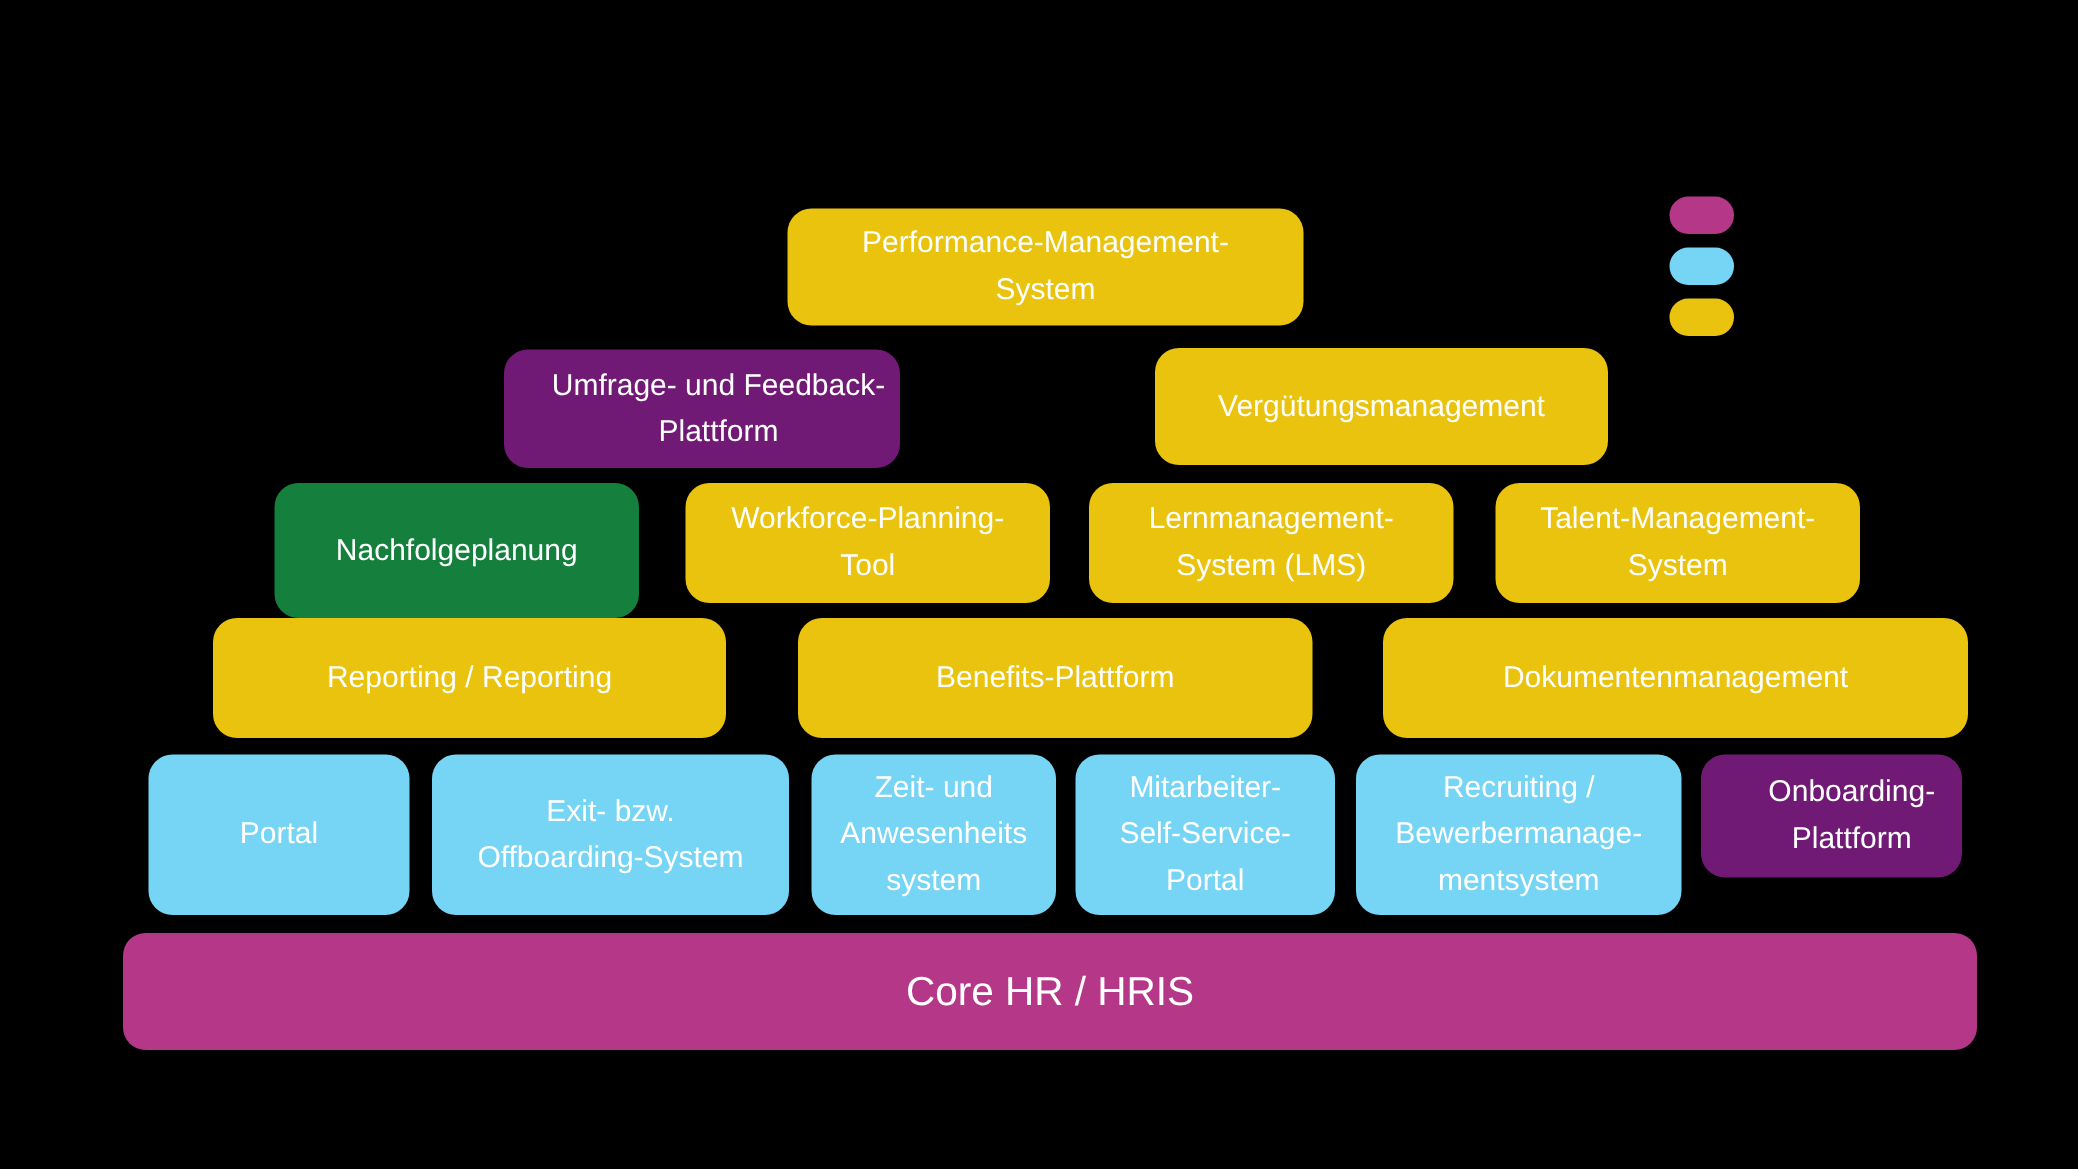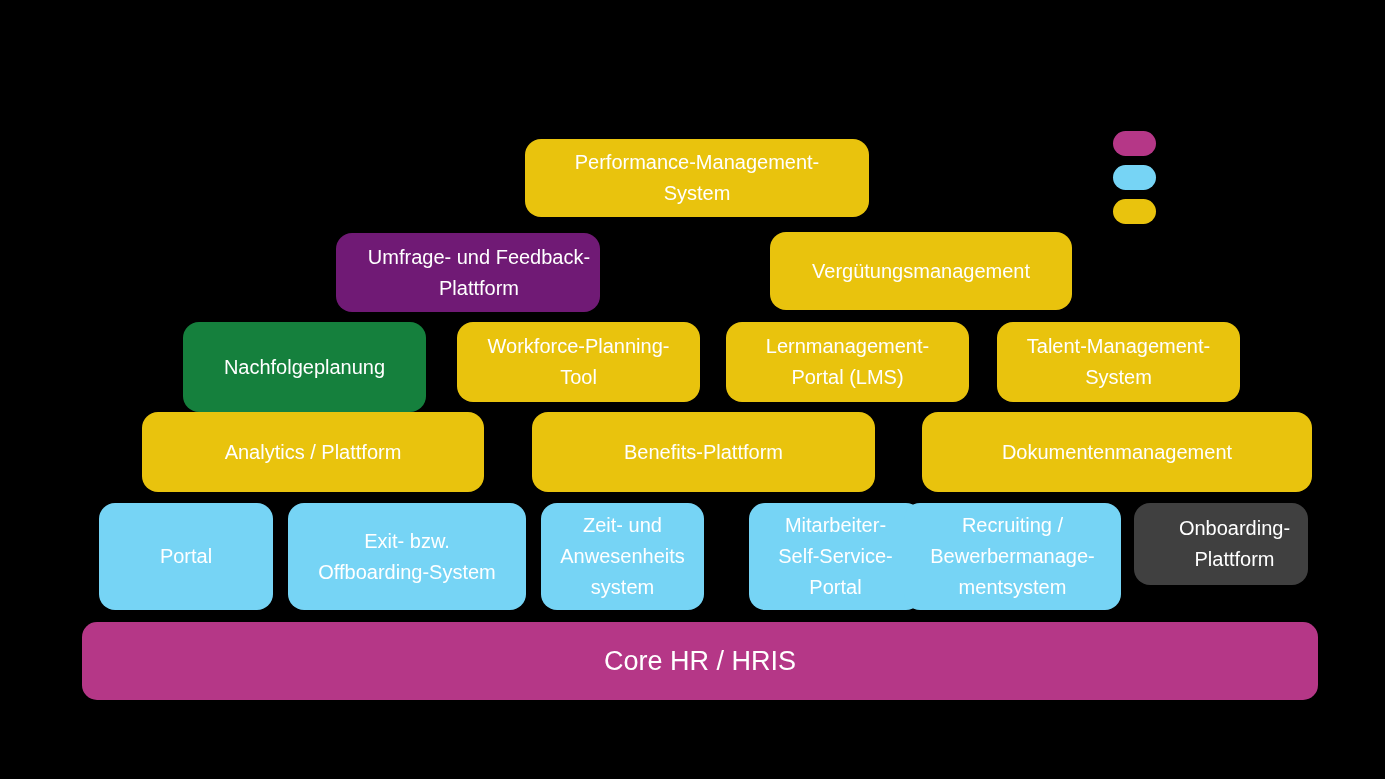--- a/index.html
+++ b/index.html
@@ -56,38 +56,38 @@
 System</div>
 
   <div class="box" style="left: 336px; top: 233px; width: 264px; height: 79px; background-color: #701a75; padding-left: 28px;">Umfrage- und Feedback-
 Plattform</div>
   <div class="box" style="left: 770px; top: 232px; width: 302px; height: 78px; background-color: rgb(233, 195, 13);">Vergütungsmanagement</div>
 
   <div class="box" style="left: 183px; top: 322px; width: 243px; height: 90px; background-color: #15803d;">Nachfolgeplanung</div>
   <div class="box" style="left: 457px; top: 322px; width: 243px; height: 80px; background-color: rgb(233, 195, 13);">Workforce-Planning-
 Tool</div>
   <div class="box" style="left: 726px; top: 322px; width: 243px; height: 80px; background-color: rgb(233, 195, 13);">Lernmanagement-
-Portal (LMS)</div>
+System (LMS)</div>
   <div class="box" style="left: 997px; top: 322px; width: 243px; height: 80px; background-color: rgb(233, 195, 13);">Talent-Management-
 System</div>
 
-  <div class="box" style="left: 142px; top: 412px; width: 342px; height: 80px; background-color: rgb(233, 195, 13);">Analytics / Plattform</div>
+  <div class="box" style="left: 142px; top: 412px; width: 342px; height: 80px; background-color: rgb(233, 195, 13);">Reporting / Reporting</div>
   <div class="box" style="left: 532px; top: 412px; width: 343px; height: 80px; background-color: rgb(233, 195, 13);">Benefits-Plattform</div>
   <div class="box" style="left: 922px; top: 412px; width: 390px; height: 80px; background-color: rgb(233, 195, 13);">Dokumentenmanagement</div>
 
   <div class="box" style="left: 99px; top: 503px; width: 174px; height: 107px; background-color: rgb(118, 212, 245);">Portal</div>
   <div class="box" style="left: 288px; top: 503px; width: 238px; height: 107px; background-color: rgb(118, 212, 245);">Exit- bzw.
 Offboarding-System</div>
   <div class="box" style="left: 541px; top: 503px; width: 163px; height: 107px; background-color: rgb(118, 212, 245);">Zeit- und
 Anwesenheits
 system</div>
-  <div class="box" style="left: 717px; top: 503px; width: 173px; height: 107px; background-color: rgb(118, 212, 245); margin-left: 32px;">Mitarbeiter-
+  <div class="box" style="left: 717px; top: 503px; width: 173px; height: 107px; background-color: rgb(118, 212, 245);">Mitarbeiter-
 Self-Service-
 Portal</div>
   <div class="box" style="left: 904px; top: 503px; width: 217px; height: 107px; background-color: rgb(118, 212, 245);">Recruiting /
 Bewerbermanage-
 mentsystem</div>
-  <div class="box" style="left: 1134px; top: 503px; width: 174px; height: 82px; background-color: #404040; padding-left: 33px;">Onboarding-
+  <div class="box" style="left: 1134px; top: 503px; width: 174px; height: 82px; background-color: #701a75; padding-left: 33px;">Onboarding-
 Plattform</div>
 
   <div class="box core" style="left: 82px; top: 622px; width: 1236px; height: 78px; background-color: rgb(181, 55, 135);">Core HR / HRIS</div>
 
 </div>
 
 </body></html>

